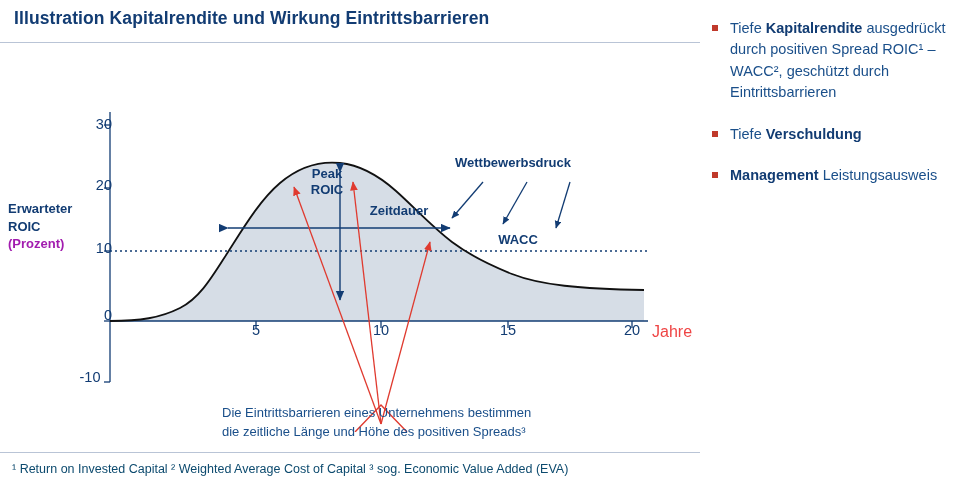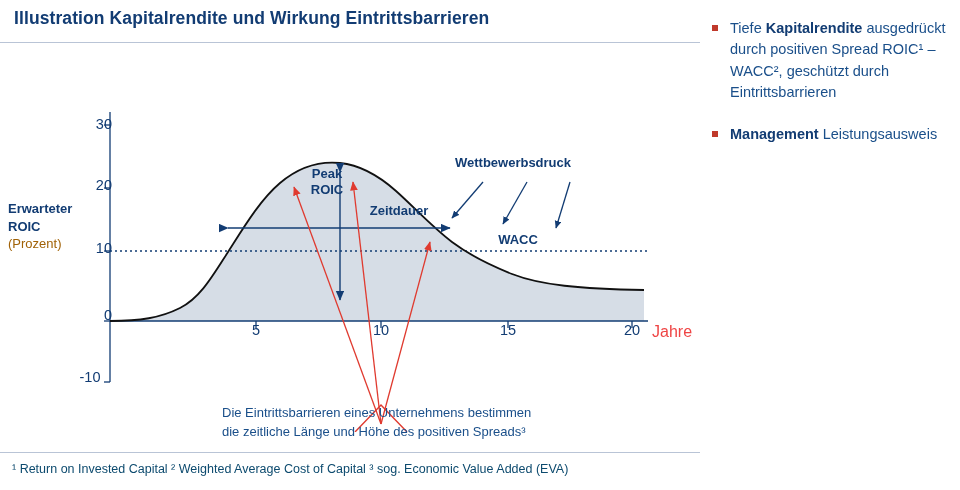--- a/index.html
+++ b/index.html
@@ -86,22 +86,22 @@
   #axis-label {
     position: absolute;
     left: 8px;
     top: 148px;
     font-size: 13px;
     font-weight: bold;
     color: #123c73;
     line-height: 1.35;
   }
   #axis-label .unit {
-    font-weight: normal;
-    color: #a16207;
+    font-weight: bold;
+    color: #a21caf;
   }
   .ytick {
     position: absolute;
     font-size: 14.5px;
     color: #123c73;
     text-align: right;
     width: 36px;
   }
   .xtick {
     position: absolute;
@@ -261,20 +261,24 @@
   </div>
 
   <div id="right-col">
     <ul class="bullets">
       <li>
         <span class="sq"></span>
         <span><span>Tiefe </span><span class="b">Kapitalrendite</span><span> ausgedrückt durch positiven Spread ROIC¹ –WACC², geschützt durch Eintrittsbarrieren</span></span>
       </li>
       <li>
         <span class="sq"></span>
+        <span><span>Tiefe </span><span class="b">Verschuldung</span></span>
+      </li>
+      <li>
+        <span class="sq"></span>
         <span><span class="b">Management</span><span> Leistungsausweis</span></span>
       </li>
     </ul>
   </div>
 
   <div id="footnote-rule"></div>
   <div id="footnotes">¹ Return on Invested Capital   ² Weighted Average Cost of Capital ³ sog. Economic Value Added (EVA)</div>
 
 </div>
 

